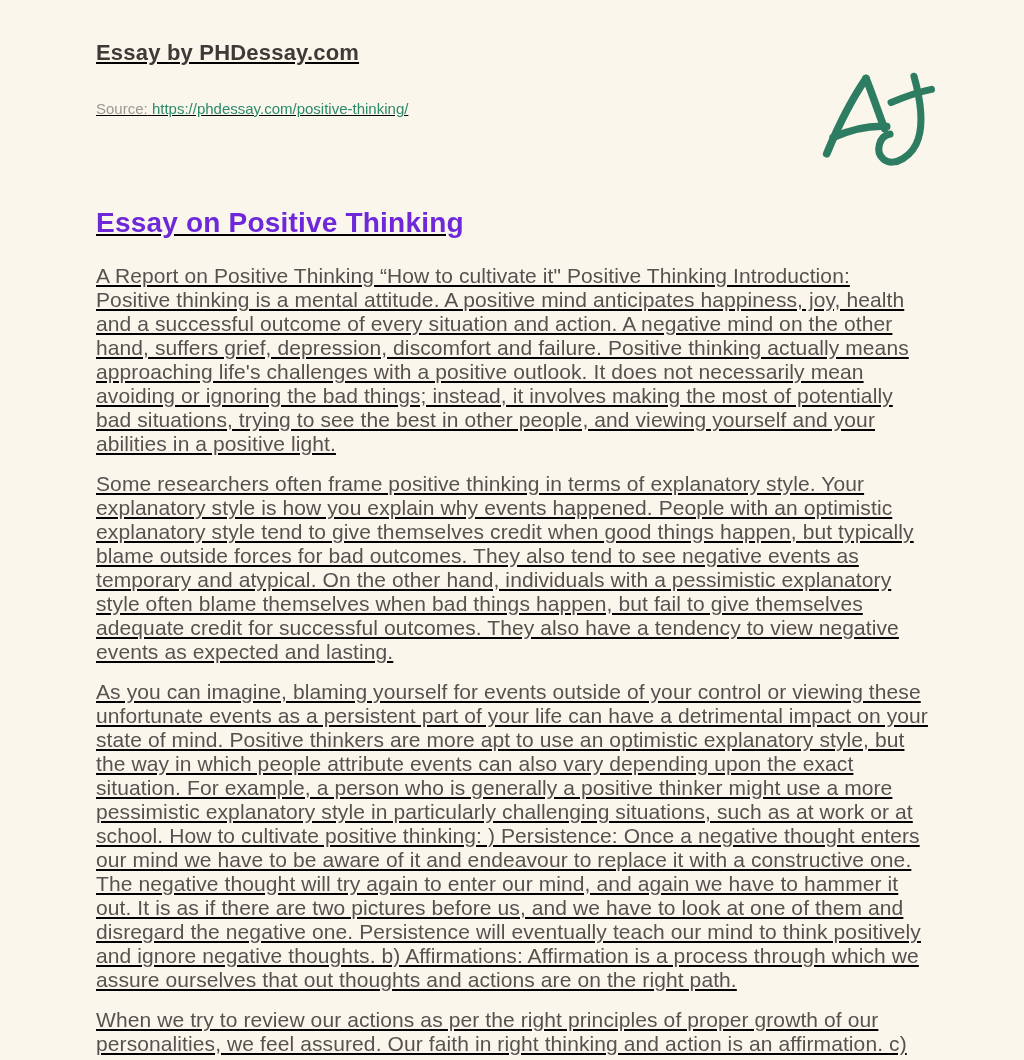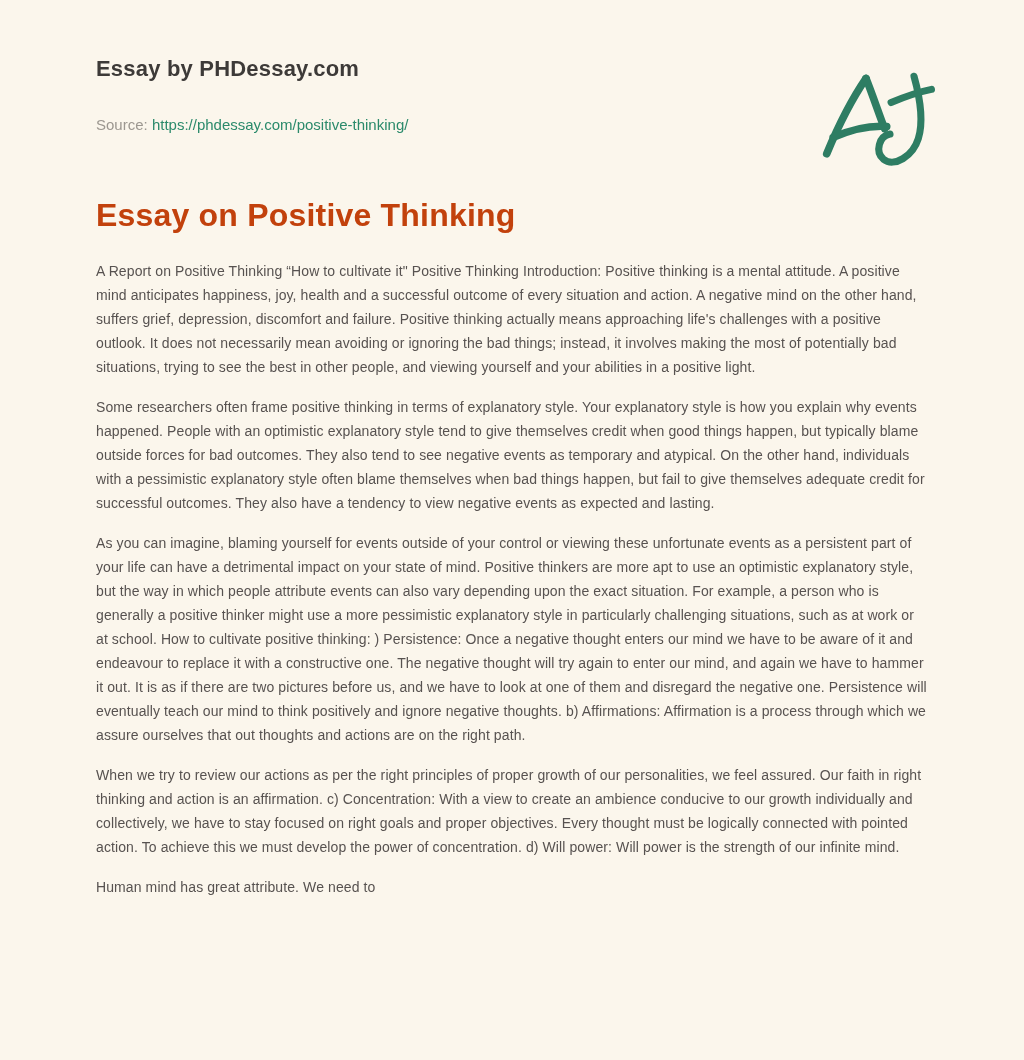--- a/index.html
+++ b/index.html
@@ -9,21 +9,22 @@
     overflow: hidden;
   }
   body {
     background: #fbf6ec;
     font-family: "Liberation Sans", sans-serif;
   }
   .page {
     position: relative;
     width: 1024px;
     height: 900px;
-    padding: 56px 96px 0 96px;
+    padding: 40px 96px 0 96px;
+    text-decoration: underline;
   }
   .header-title {
     font-size: 22px;
     font-weight: 700;
     color: #3d3a38;
     letter-spacing: 0.2px;
   }
   .source-line {
     margin-top: 34px;
     font-size: 15px;
@@ -34,32 +35,32 @@
     text-decoration: none;
   }
   .brand-logo {
     position: absolute;
     top: 62px;
     right: 86px;
     width: 120px;
     height: 118px;
   }
   .essay-title {
-    margin-top: 64px;
-    font-size: 32px;
+    margin-top: 90px;
+    font-size: 28px;
     font-weight: 700;
-    color: #c2410c;
+    color: #6d28d9;
     letter-spacing: 0.2px;
   }
   .essay-body {
     margin-top: 25px;
     max-width: 842px;
   }
   .essay-body p {
-    font-size: 14px;
+    font-size: 21px;
     line-height: 24px;
     color: #575250;
     margin-bottom: 16px;
     letter-spacing: 0.1px;
   }
 </style>
 </head>
 <body>
 
 <div class="page">

